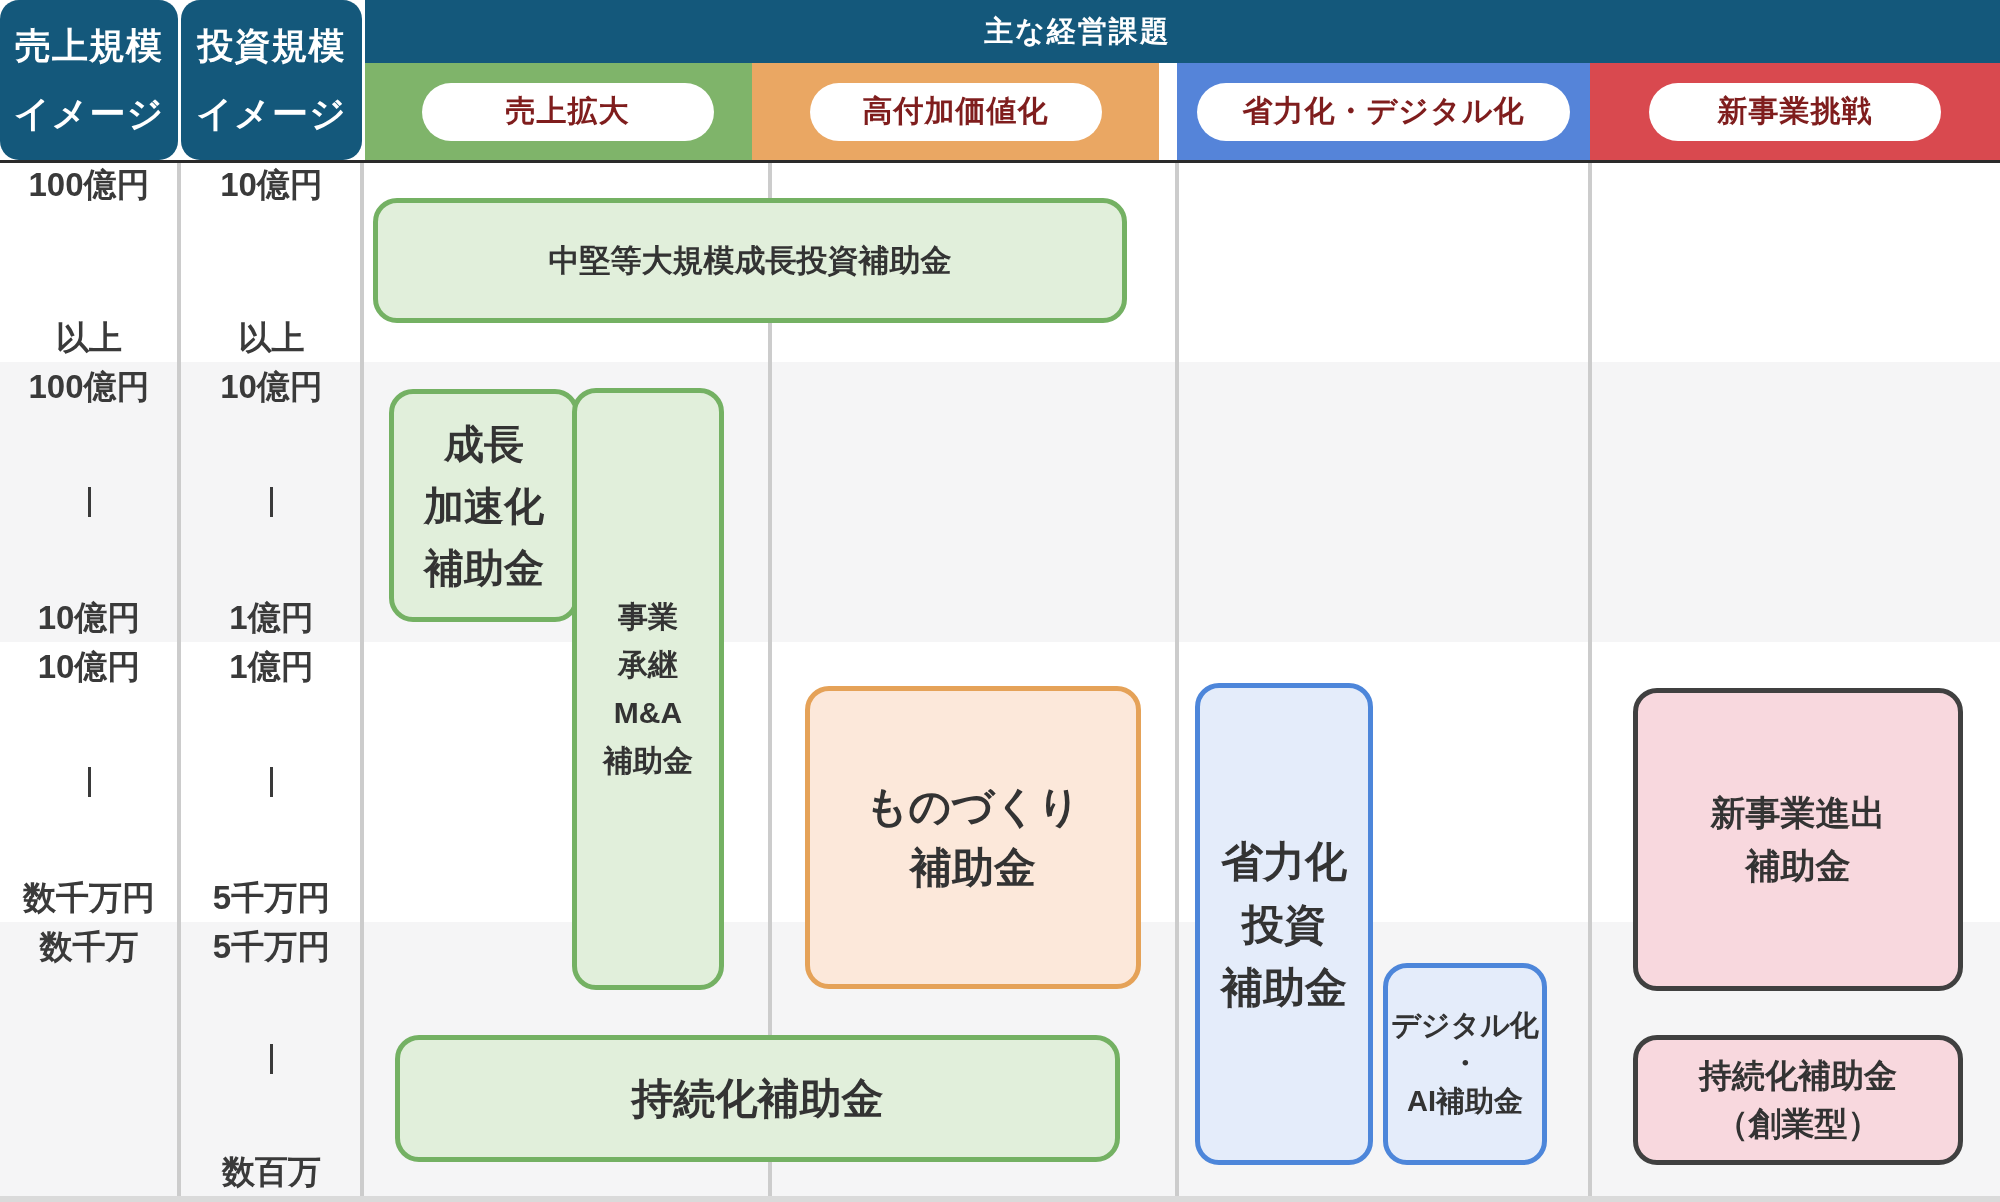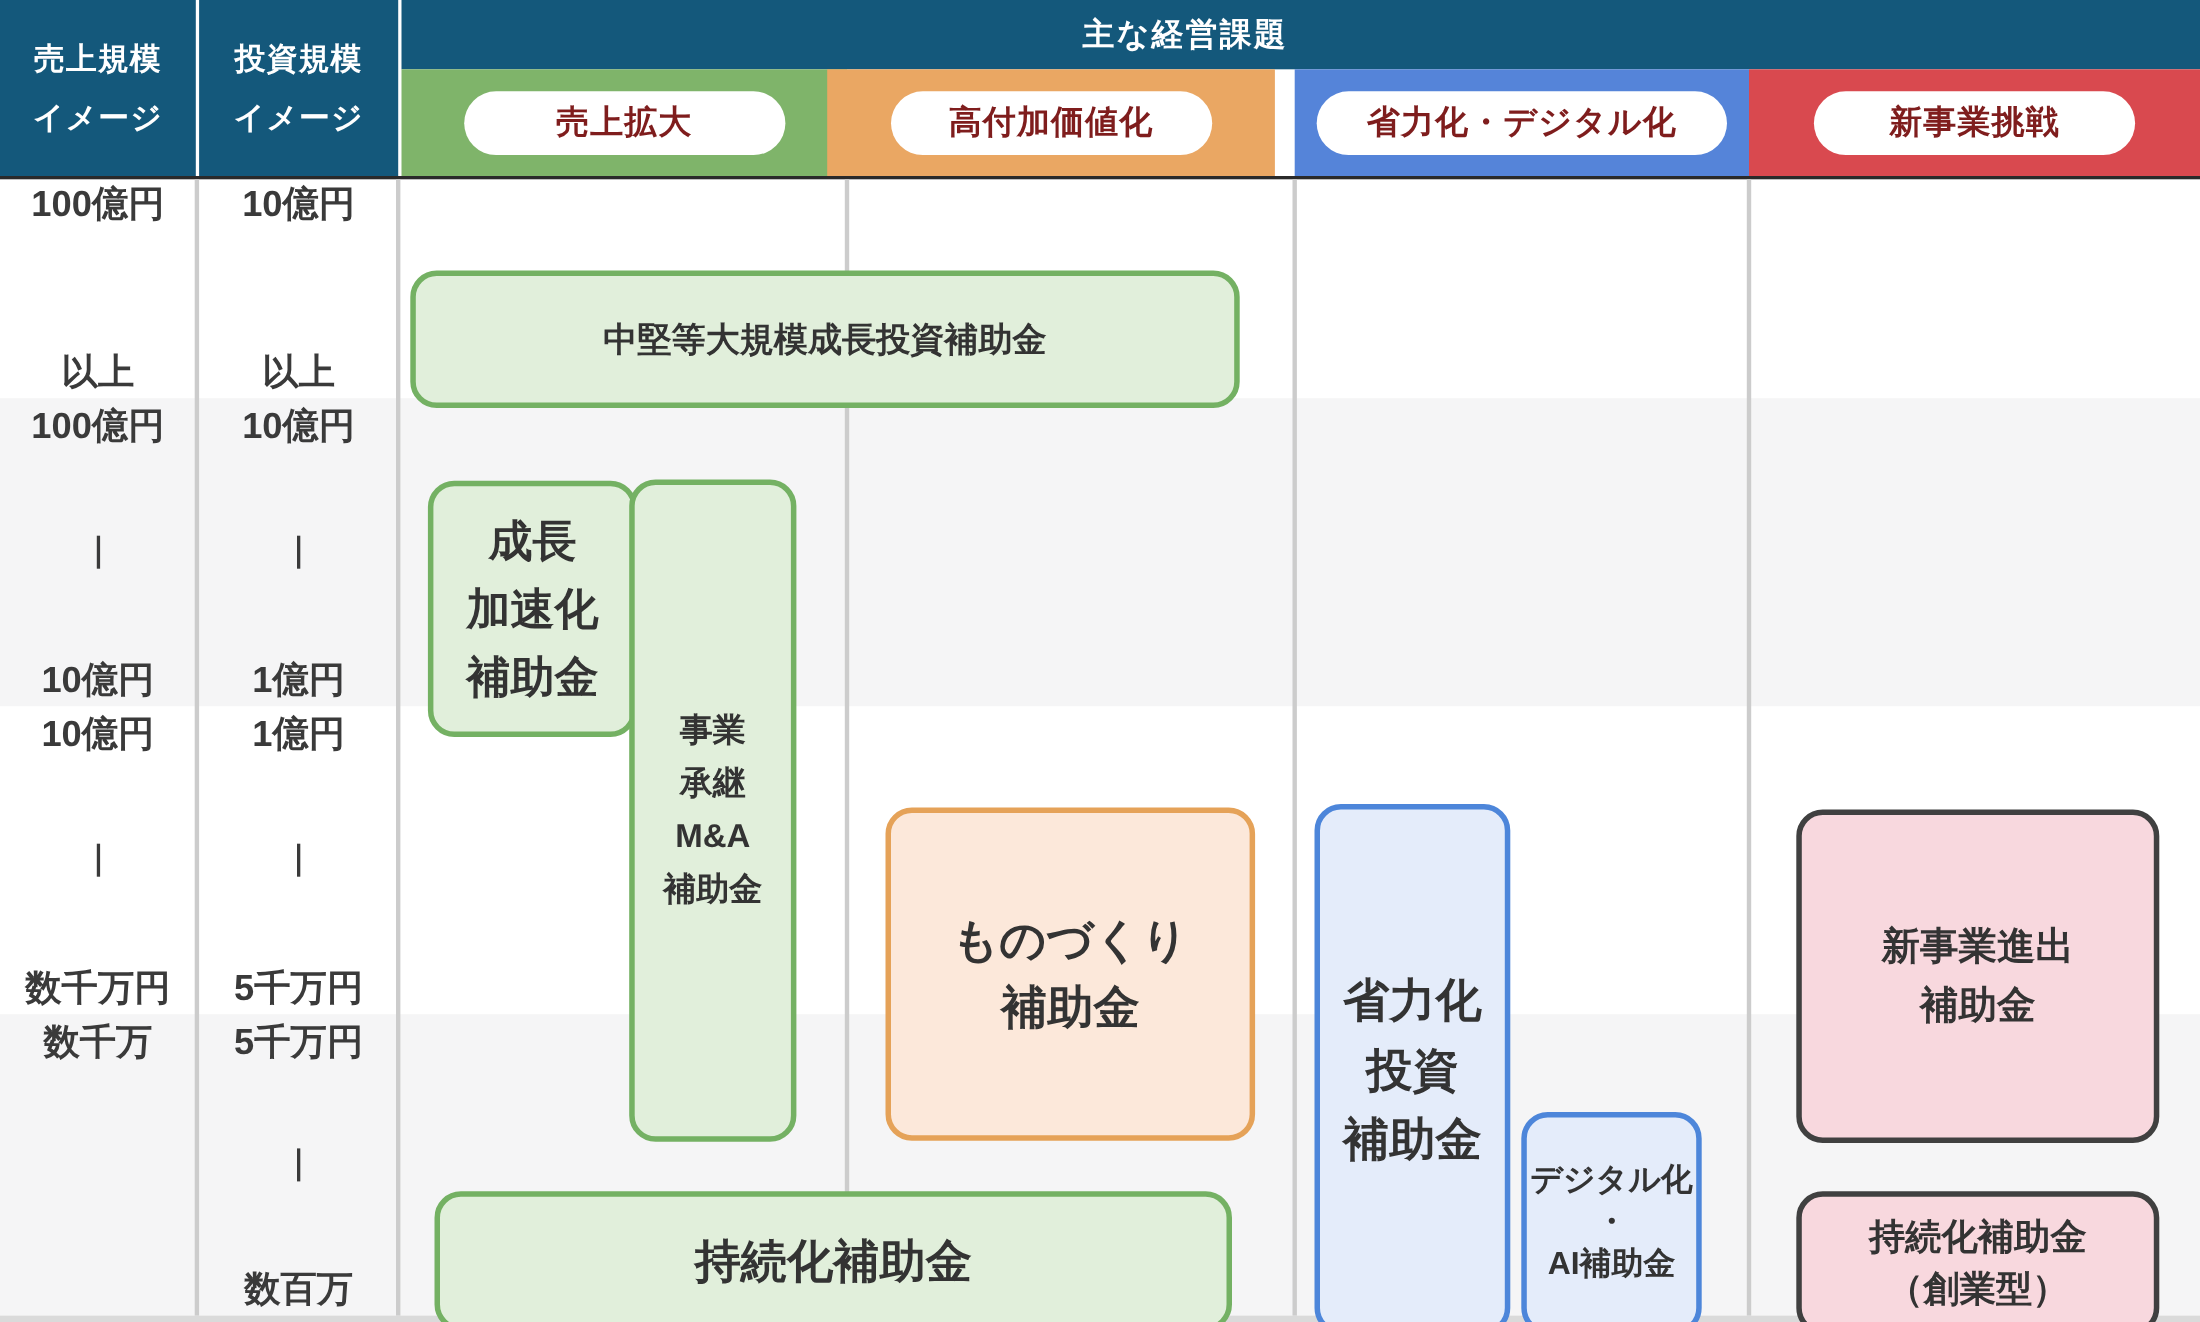--- a/index.html
+++ b/index.html
@@ -10,21 +10,21 @@
   .abs{position:absolute;box-sizing:border-box;}
 
   
   .stripe{left:0;width:2000px;background:#f5f5f6;}
   .stripe.r2{top:362px;height:280px;}
   .stripe.r4{top:922px;height:274px;}
   .bottom-edge{left:0;top:1196px;width:2000px;height:6px;background:#dadada;}
 
   
   .axis-hdr{top:0;height:160px;background:#14587b;display:flex;flex-direction:column;
-    align-items:center;justify-content:center;color:#ffffff;font-weight:700;font-size:28px;line-height:1.9;letter-spacing:1px;}
+    align-items:center;justify-content:center;color:#ffffff;font-weight:700;font-size:36px;line-height:1.9;letter-spacing:1px;border-radius:19px;}
   .axis1{left:0;width:178px;}
   .axis2{left:181px;width:181px;}
   .banner{left:365px;top:0;width:1635px;height:63px;background:#14587b;display:flex;
     align-items:center;justify-content:center;padding-right:210px;}
   .banner span{color:#ffffff;font-weight:700;font-size:29px;letter-spacing:2px;}
   .col-hdr{top:63px;height:97px;display:flex;align-items:center;justify-content:center;}
   .col-hdr.c0{left:365px;width:405px;background:#7fb46a;}
   .col-hdr.c1{left:728px;width:407px;background:#eaa763;margin-left:24px;}
   .col-hdr.c2{left:1177px;width:413px;background:#5584d9;}
   .col-hdr.c3{left:1590px;width:410px;background:#d9494f;}
@@ -42,21 +42,21 @@
   .lbl .vbar{width:3px;height:30px;background:#3a3a3a;margin:10px 0;}
   .lr1{top:160px;height:202px;}
   .lr2{top:362px;height:280px;}
   .lr3{top:642px;height:280px;}
   .lr4{top:922px;height:274px;}
   .lc1{left:0;width:178px;}
   .lc2{left:181px;width:181px;}
 
   
   .box{border-radius:24px;display:flex;flex-direction:column;align-items:center;justify-content:center;
-    font-weight:700;color:#333333;text-align:center;margin-top:48px;}
+    font-weight:700;color:#333333;text-align:center;}
   .box.green{background:#e1efdb;border:5px solid #74b163;}
   .box.orange{background:#fce8da;border:5px solid #e5a258;}
   .box.blue{background:#e4ecfa;border:5px solid #4d86da;}
   .box.pink{background:#f8d8de;border:5px solid #404040;}
   .b-chuken{left:373px;top:198px;width:754px;height:125px;font-size:31px;}
   .b-seicho{left:389px;top:389px;width:190px;height:233px;font-size:40px;line-height:1.55;}
   .b-shokei{left:572px;top:388px;width:152px;height:602px;font-size:30px;line-height:1.6;}
   .b-mono{left:805px;top:686px;width:336px;height:303px;font-size:42px;line-height:1.45;}
   .b-shoryoku{left:1195px;top:683px;width:178px;height:482px;font-size:42px;line-height:1.5;}
   .b-digital{left:1383px;top:963px;width:164px;height:202px;font-size:29px;line-height:1.3;}

